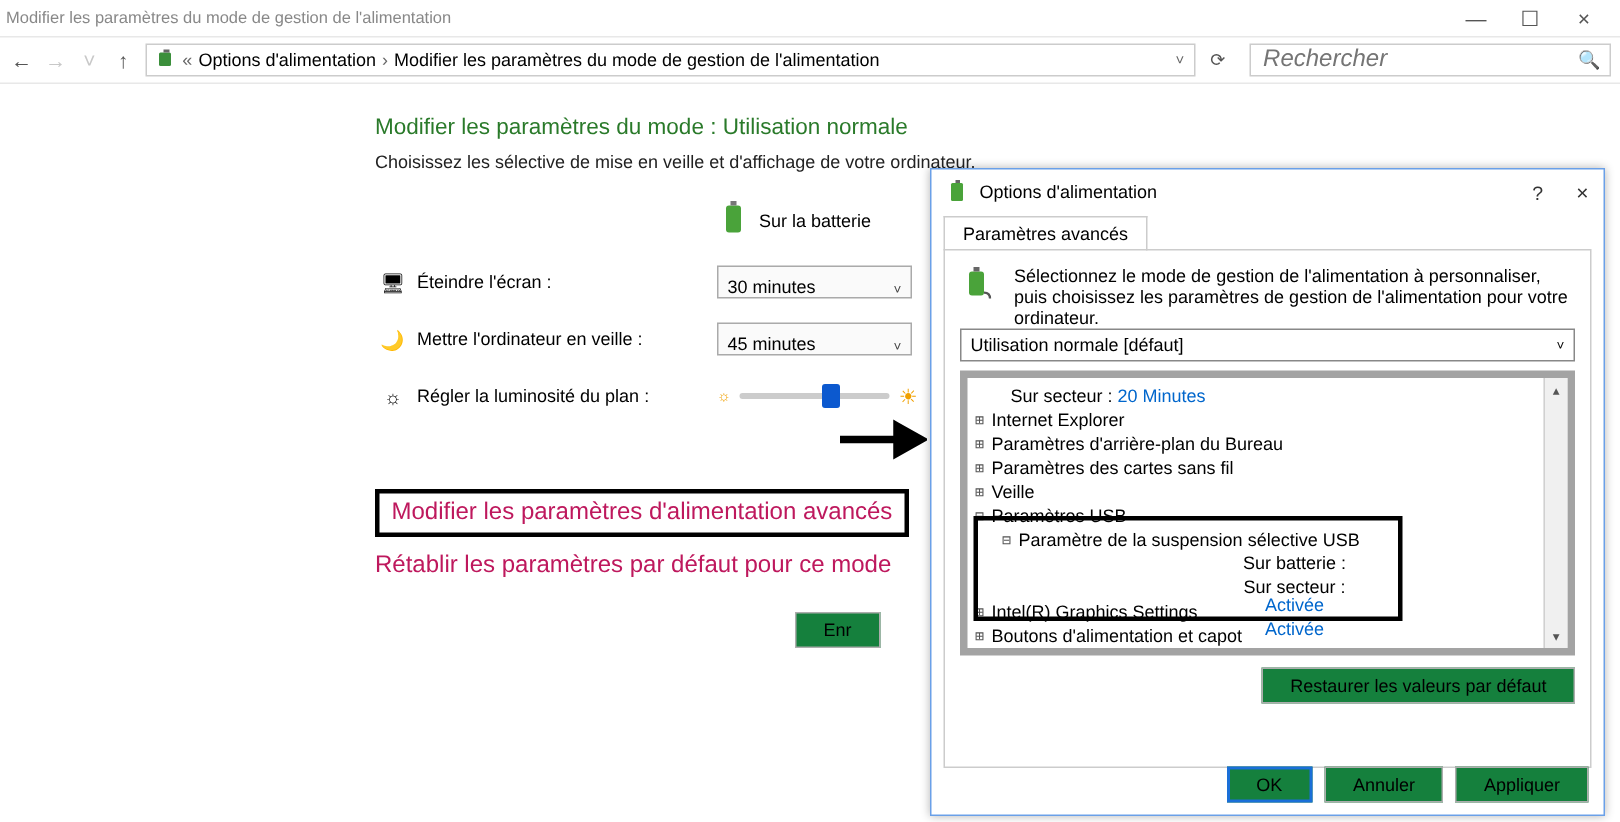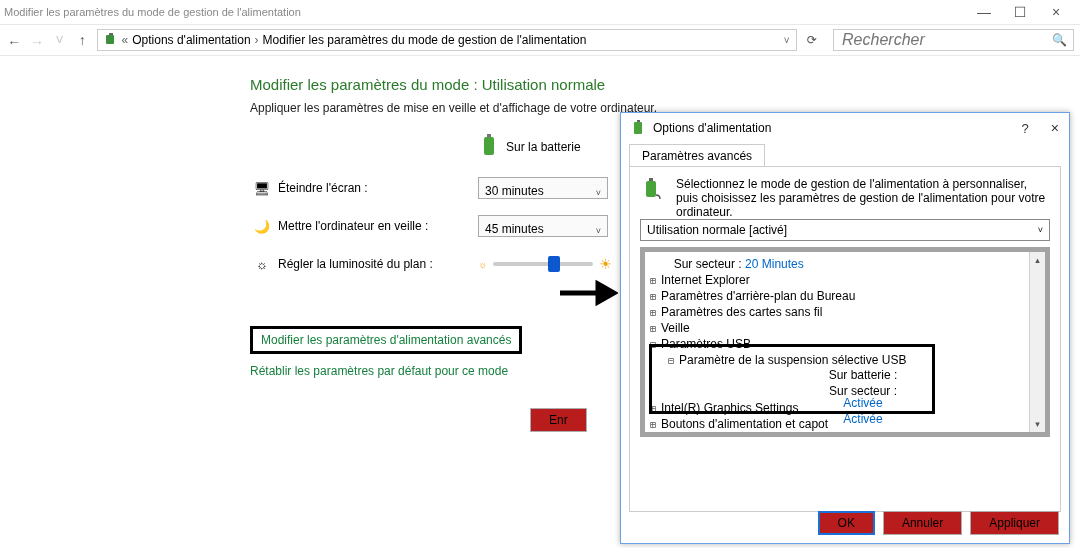--- a/index.html
+++ b/index.html
@@ -37,26 +37,26 @@
   .row-label.after-icon { margin-left:4px; }
   .row-sel { border:1px solid #aaa; width:130px; height:22px; display:flex; align-items:flex-end; padding:0 6px; background:#fafafa; }
   .row-sel .caret { margin-left:auto; font-size:9px; color:#444; }
 
   .slider-wrap { display:flex; align-items:center; gap:6px; }
   .sun-small { color:#f0a000; font-size:10px; }
   .sun-big   { color:#f0a000; font-size:14px; }
   .slider { position:relative; width:100px; height:4px; background:#ccc; border-radius:2px; }
   .slider .thumb { position:absolute; top:-6px; left:55%; width:12px; height:16px; background:#0c59cf; border-radius:2px; }
 
-  .link { color:#15803d; font-size:12px; cursor:pointer; }
+  .link { color:#be185d; font-size:16px; cursor:pointer; }
   .highlight-box { border:3px solid #000; padding:4px 8px; display:inline-block; }
   .links-block { margin-top:50px; }
   .links-block .restore { margin-top:10px; display:block; }
 
-  .btn { border:1px solid #adadad; background:#b91c1c; height:24px; padding:0 18px; font-size:12px; display:inline-flex; align-items:center; cursor:pointer; }
+  .btn { border:1px solid #adadad; background:#15803d; height:24px; padding:0 18px; font-size:12px; display:inline-flex; align-items:center; cursor:pointer; }
   .btn.primary { border:2px solid #1a6fd8; }
 
   .main-btns { position:absolute; left:530px; top:408px; }
 
   
   .dialog { position:absolute; left:620px; top:112px; width:450px; height:432px; border:1px solid #6aa0e8; background:#fff; box-shadow:0 0 6px rgba(0,0,0,.3); }
   .dlg-titlebar { height:30px; display:flex; align-items:center; padding:0 10px; gap:8px; }
   .dlg-titlebar .dtitle { flex:1; font-size:12px; }
   .dlg-titlebar .help { font-size:13px; color:#333; }
   .dlg-titlebar .close { font-size:14px; color:#333; margin-left:14px; }
@@ -122,21 +122,21 @@
   <span class="refresh">⟳</span>
 
   <div class="searchbox">
     <input placeholder="Rechercher" style="">
     <span class="mag">🔍</span>
   </div>
 </div>
 
 <div class="content">
   <div class="heading">Modifier les paramètres du mode : Utilisation normale</div>
-  <div class="sub">Appliquer les paramètres de mise en veille et d'affichage de votre ordinateur.</div>
+  <div class="sub">Choisissez les sélective de mise en veille et d'affichage de votre ordinateur.</div>
 
   <div class="battery-section">
     <span class="bat-icon">
       <svg viewBox="0 0 18 24">
           <rect x="4" y="4" width="10" height="18" rx="2" fill="#4aa33a"></rect>
           <rect x="7" y="1" width="4" height="3" fill="#777"></rect>
         </svg>
     </span>
     <span class="bat-label">Sur la batterie</span>
   </div>
@@ -210,21 +210,21 @@
     <div class="tip">
       <svg viewBox="0 0 26 26">
           <rect x="6" y="4" width="10" height="16" rx="2" fill="#4aa33a"></rect>
           <rect x="9" y="1" width="4" height="3" fill="#666"></rect>
           <path d="M16 18 q4 0 4 4" stroke="#555" fill="none" stroke-width="1.5"></path>
         </svg>
       <span>Sélectionnez le mode de gestion de l'alimentation à personnaliser, puis choisissez les paramètres de gestion de l'alimentation pour votre ordinateur.</span>
     </div>
 
     <div class="plan-sel">
-      <span>Utilisation normale [activé]</span>
+      <span>Utilisation normale [défaut]</span>
       <span class="caret">˅</span>
     </div>
 
     <div class="tree">
       <div class="row secteur-top">
         &nbsp;&nbsp;&nbsp;&nbsp;&nbsp;&nbsp;&nbsp;&nbsp;<span>Sur secteur :</span>&nbsp;<span class="bluev">20 Minutes</span>
       </div>
       <div class="row">
           <span class="exp">⊞</span>
           <span>Internet Explorer</span>
@@ -261,20 +261,23 @@
         </div>
 
       <div class="inner-box"></div>
       <div class="scroll">
         <div class="arr">▴</div>
         <div style="height:calc(100% - 32px)"></div>
         <div class="arr">▾</div>
       </div>
     </div>
 
+    <div class="restore-btn-row">
+      <span class="btn">Restaurer les valeurs par défaut</span>
+    </div>
   </div>
 
   <div class="dlg-btns">
     <span class="btn primary">OK</span>
     <span class="btn">Annuler</span>
     <span class="btn">Appliquer</span>
   </div>
 </div>
 
 </body></html>

